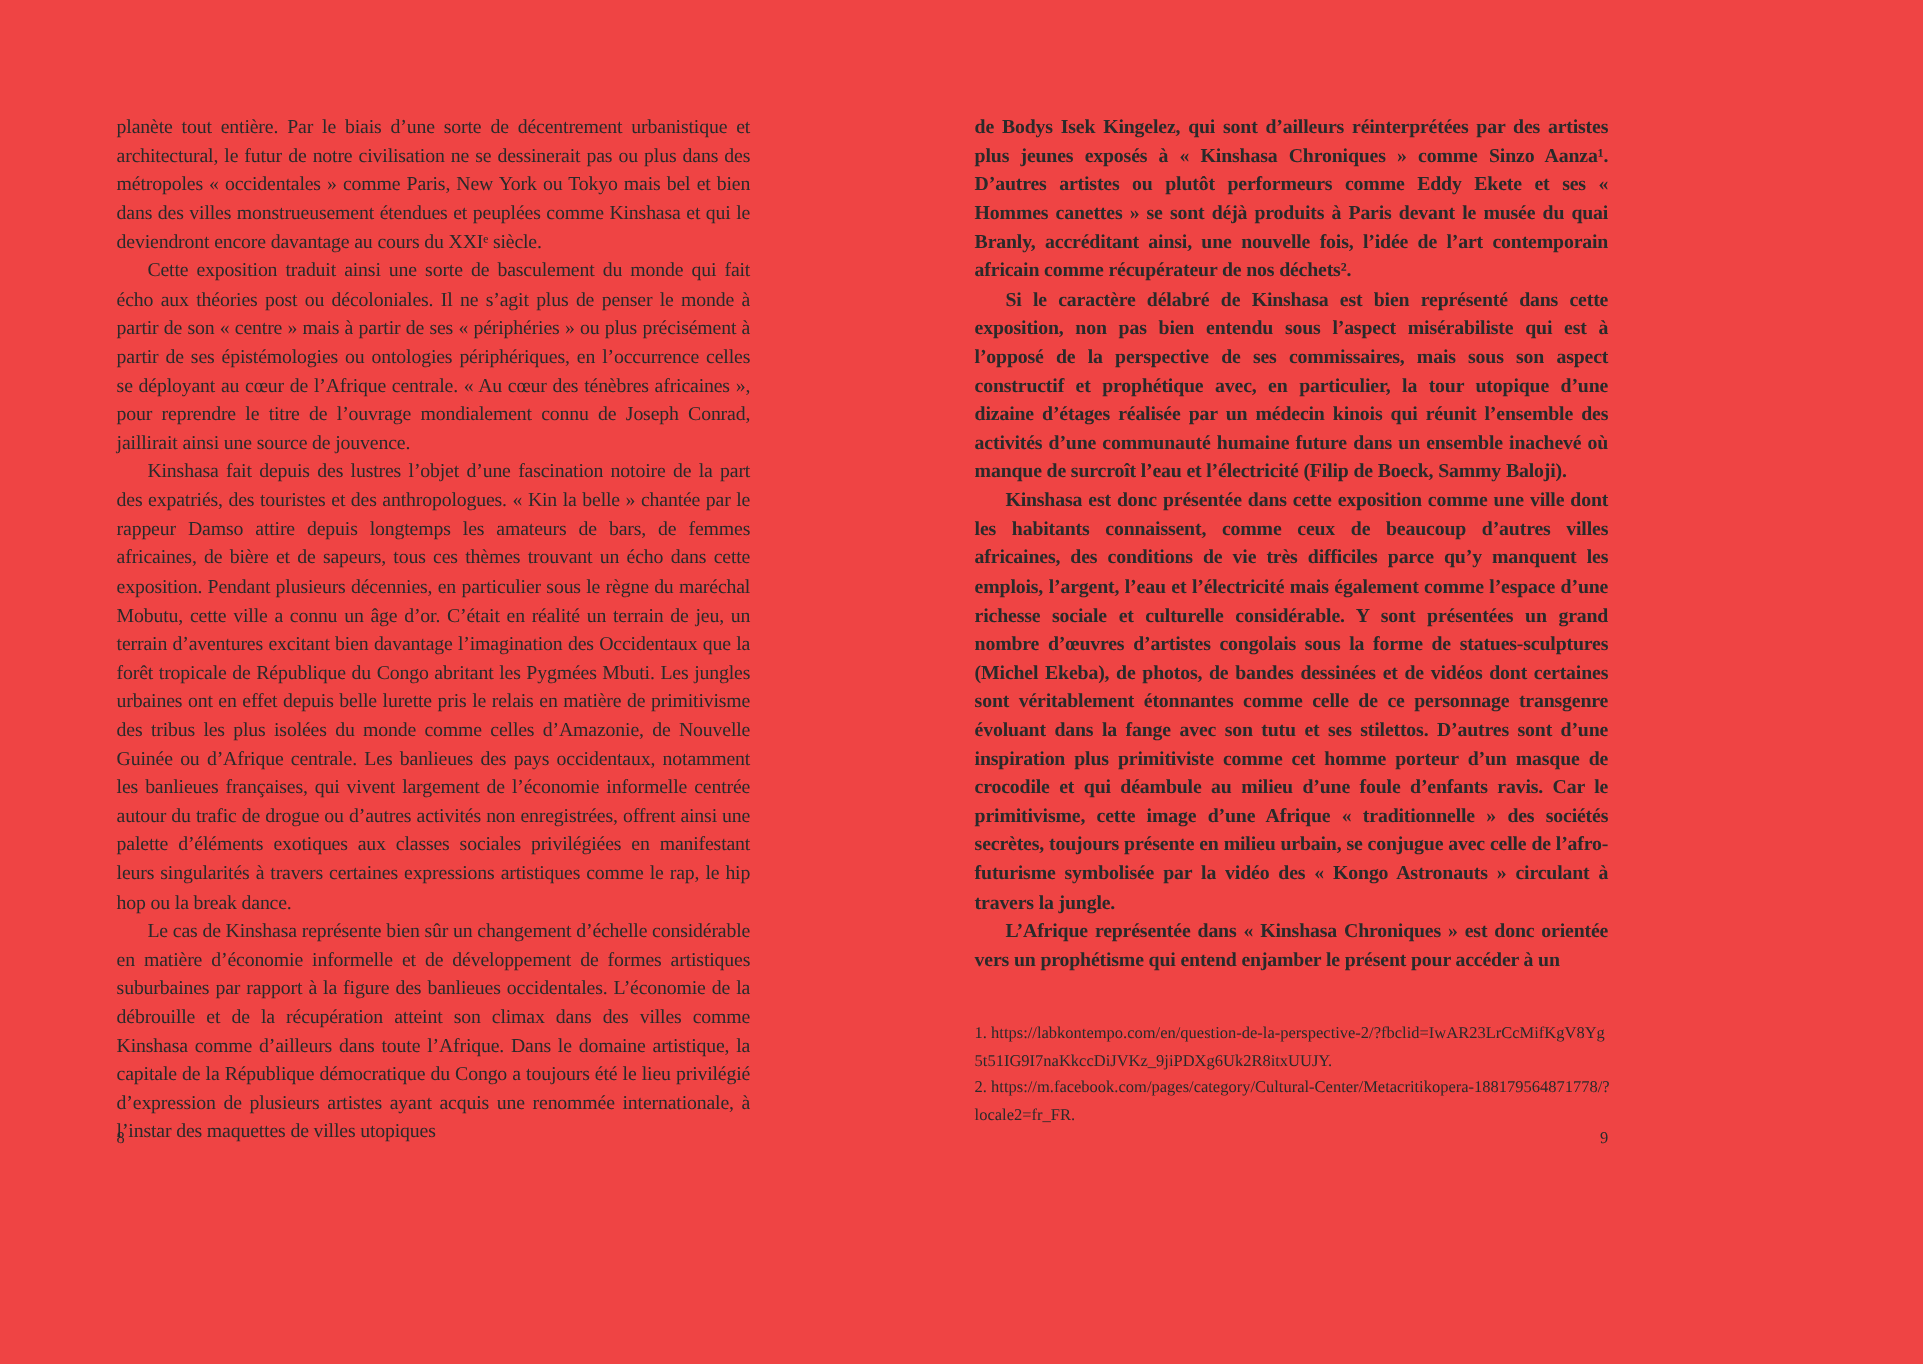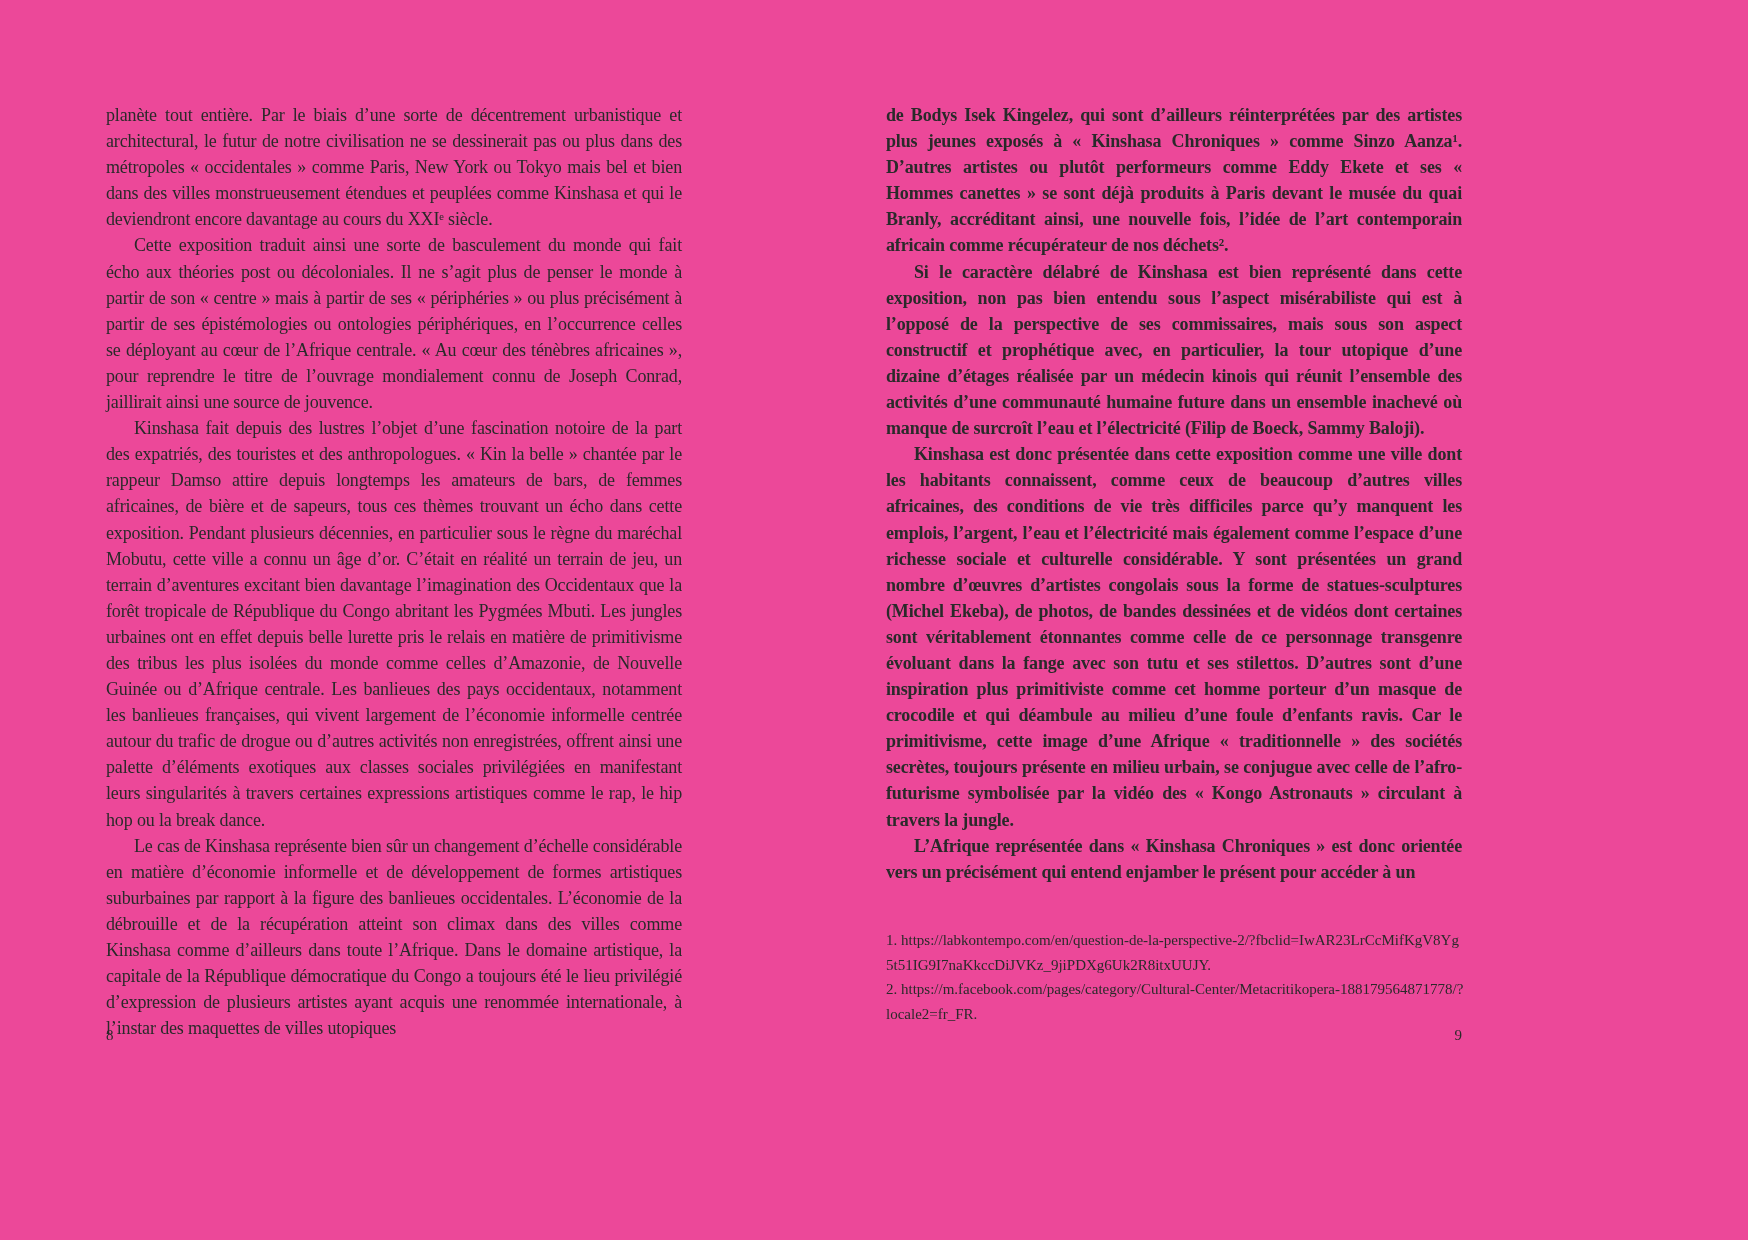--- a/index.html
+++ b/index.html
@@ -10,21 +10,21 @@
   body {
     width: 1748px;
     height: 1240px;
     font-family: "Liberation Serif", "DejaVu Serif", serif;
     color: #2a2a2a;
   }
   .spread {
     position: relative;
     width: 1748px;
     height: 1240px;
-    background: #ec4899;
+    background: #ef4444;
     overflow: hidden;
   }
   .text-block {
     position: absolute;
     top: 102px;
     width: 576px;
     text-align: justify;
     font-size: 18px;
     line-height: 26.1px;
     letter-spacing: -0.15px;
@@ -69,21 +69,21 @@
       <p class="para indent">Le cas de Kinshasa représente bien sûr un changement d’échelle considérable en matière d’économie informelle et de développement de formes artistiques suburbaines par rapport à la figure des banlieues occidentales. L’économie de la débrouille et de la récupération atteint son climax dans des villes comme Kinshasa comme d’ailleurs dans toute l’Afrique. Dans le domaine artistique, la capitale de la République démocratique du Congo a toujours été le lieu privilégié d’expression de plusieurs artistes ayant acquis une renommée internationale, à l’instar des maquettes de villes utopiques</p>
     </div>
     <div class="folio folio-left">8</div>
   </section>
 
   <section class="page page-right">
     <div class="text-block">
       <p class="para">de Bodys Isek Kingelez, qui sont d’ailleurs réinterprétées par des artistes plus jeunes exposés à « Kinshasa Chroniques » comme Sinzo Aanza¹. D’autres artistes ou plutôt performeurs comme Eddy Ekete et ses « Hommes canettes » se sont déjà produits à Paris devant le musée du quai Branly, accréditant ainsi, une nouvelle fois, l’idée de l’art contemporain africain comme récupérateur de nos déchets².</p>
       <p class="para indent">Si le caractère délabré de Kinshasa est bien représenté dans cette exposition, non pas bien entendu sous l’aspect misérabiliste qui est à l’opposé de la perspective de ses commissaires, mais sous son aspect constructif et prophétique avec, en particulier, la tour utopique d’une dizaine d’étages réalisée par un médecin kinois qui réunit l’ensemble des activités d’une communauté humaine future dans un ensemble inachevé où manque de surcroît l’eau et l’électricité (Filip de Boeck, Sammy Baloji).</p>
       <p class="para indent">Kinshasa est donc présentée dans cette exposition comme une ville dont les habitants connaissent, comme ceux de beaucoup d’autres villes africaines, des conditions de vie très difficiles parce qu’y manquent les emplois, l’argent, l’eau et l’électricité mais également comme l’espace d’une richesse sociale et culturelle considérable. Y sont présentées un grand nombre d’œuvres d’artistes congolais sous la forme de statues-sculptures (Michel Ekeba), de photos, de bandes dessinées et de vidéos dont certaines sont véritablement étonnantes comme celle de ce personnage transgenre évoluant dans la fange avec son tutu et ses stilettos. D’autres sont d’une inspiration plus primitiviste comme cet homme porteur d’un masque de crocodile et qui déambule au milieu d’une foule d’enfants ravis. Car le primitivisme, cette image d’une Afrique « traditionnelle » des sociétés secrètes, toujours présente en milieu urbain, se conjugue avec celle de l’afro-futurisme symbolisée par la vidéo des « Kongo Astronauts » circulant à travers la jungle.</p>
-      <p class="para indent">L’Afrique représentée dans « Kinshasa Chroniques » est donc orientée vers un précisément qui entend enjamber le présent pour accéder à un</p>
+      <p class="para indent">L’Afrique représentée dans « Kinshasa Chroniques » est donc orientée vers un prophétisme qui entend enjamber le présent pour accéder à un</p>
     </div>
     <div class="footnotes">
       <p class="footnote">1. https://labkontempo.com/en/question-de-la-perspective-2/?fbclid=IwAR23LrCcMifKgV8Yg5t51IG9I7naKkccDiJVKz_9jiPDXg6Uk2R8itxUUJY.</p>
       <p class="footnote">2. https://m.facebook.com/pages/category/Cultural-Center/Metacritikopera-188179564871778/?locale2=fr_FR.</p>
     </div>
     <div class="folio folio-right">9</div>
   </section>
 
 </div>
 

